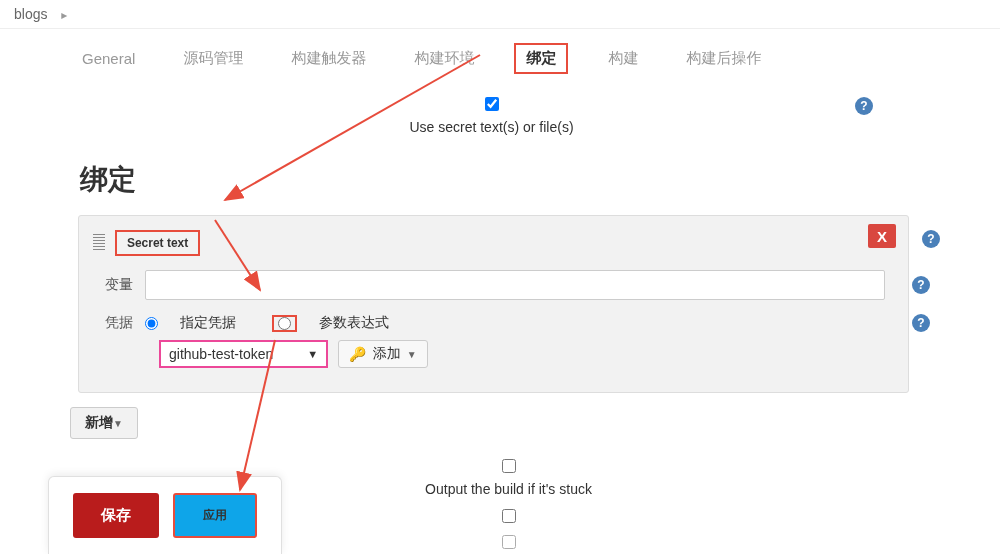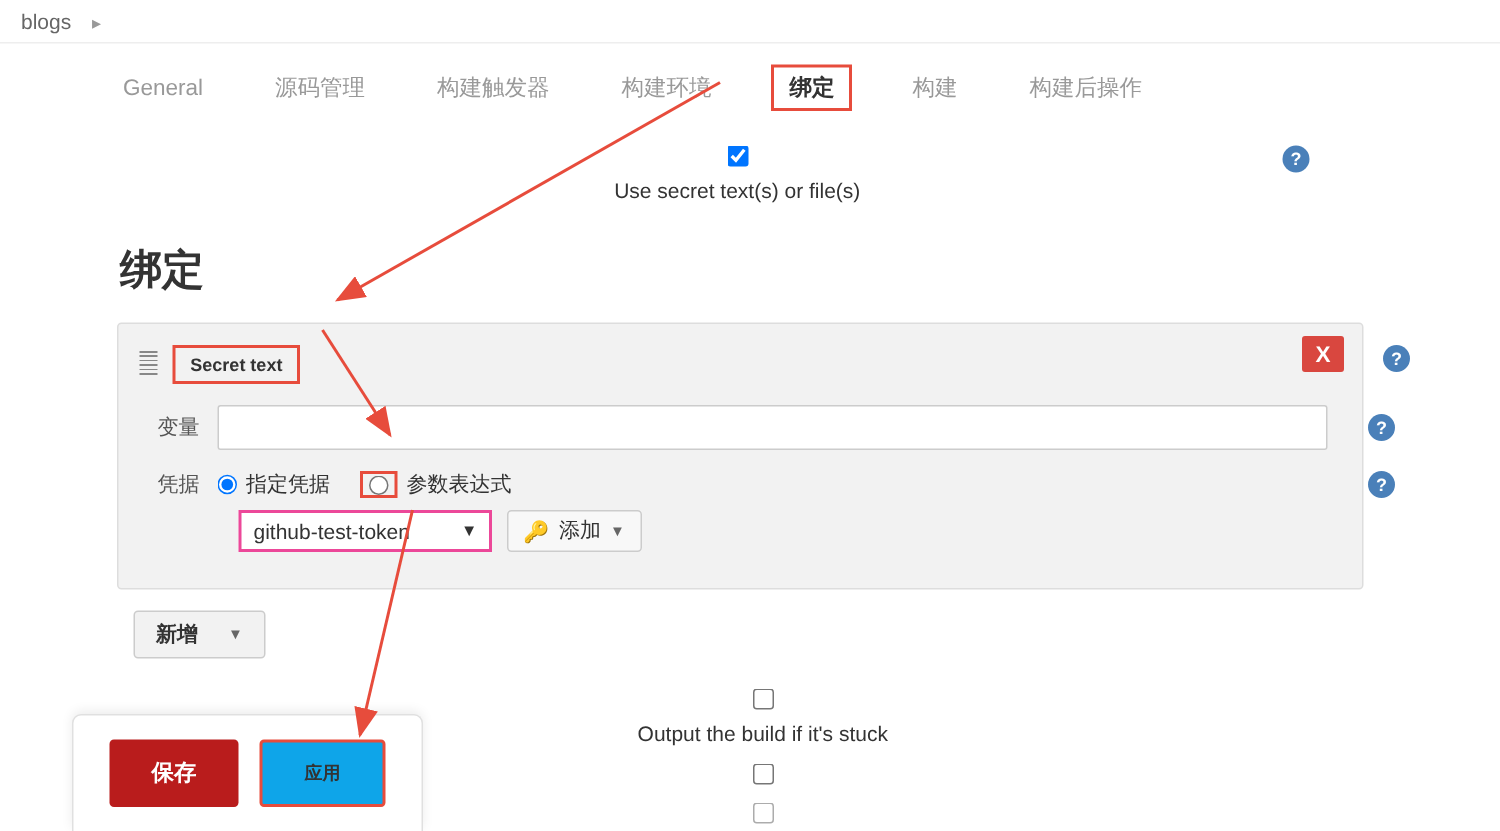--- a/index.html
+++ b/index.html
@@ -29,36 +29,36 @@
     .drag-handle { display: inline-block; width: 12px; height: 18px; background: repeating-linear-gradient(to bottom, #888 0, #888 1px, transparent 1px, transparent 3px); vertical-align: middle; margin-right: 6px; }
     
     .secret-text-label { display: inline-block; border: 2px solid #e74c3c; padding: 4px 10px; font-weight: bold; font-size: 12px; color: #333; }
     
     .remove-btn { position: absolute; right: 12px; top: 8px; background: #d9473f; color: #fff; border: none; width: 28px; height: 24px; font-weight: bold; font-size: 15px; cursor: pointer; border-radius: 2px; }
     
     .form-row { display: flex; align-items: center; margin-top: 14px; padding-left: 12px; position: relative; }
     .form-label { width: 40px; color: #555; font-size: 14px; }
     .text-input { flex: 1; height: 30px; border: 1px solid #ccc; border-radius: 2px; padding: 0 8px; background: #fff; max-width: 740px; }
     
-    .radio-group { display: flex; gap: 6px; }
+    .radio-group { display: flex; align-items: center; gap: 22px; }
     .radio-group label { margin-right: 14px; color: #333; }
     
     .radio-highlight { border: 2px solid #e74c3c; padding: 0 4px; display: inline-flex; align-items: center; }
     
     .credential-row { display: flex; align-items: center; margin-top: 8px; padding-left: 66px; gap: 10px; }
     .select-box { border: 2px solid #ec4899; padding: 4px 8px; background: #fff; display: inline-flex; align-items: center; gap: 34px; cursor: pointer; font-size: 14px; }
     .select-arrow { font-size: 11px; }
     
     .add-btn { background: #f8f8f8; border: 1px solid #ccc; border-radius: 3px; padding: 4px 10px; display: inline-flex; align-items: center; gap: 6px; cursor: pointer; font-size: 14px; }
     .key-icon { color: #d4a017; font-size: 14px; }
     .add-arrow { font-size: 10px; color: #666; }
     
     .annotation { color: #e74c3c; font-size: 15px; margin-left: 10px; font-family: monospace; }
     
-    .new-btn { margin: 14px 0 0 39px; background: #f2f2f2; border: 1px solid #ccc; border-radius: 3px; padding: 6px 14px; display: inline-flex; align-items: center; gap: 20px; cursor: pointer; font-size: 14px; font-weight: bold; }
+    .new-btn { margin: 14px 0 0 20px; background: #f2f2f2; border: 1px solid #ccc; border-radius: 3px; padding: 6px 14px; display: inline-flex; align-items: center; gap: 0; cursor: pointer; font-size: 14px; font-weight: bold; }
     
     .bottom-checkboxes { padding: 14px 0 0 34px; }
     .bottom-checkboxes .checkbox-row { padding: 6px 0; }
     
     .action-bar { position: absolute; bottom: 0; left: 48px; background: #fff; border: 1px solid #e0e0e0; border-bottom: none; border-radius: 6px 6px 0 0; padding: 16px 24px; display: flex; gap: 14px; box-shadow: 0 -2px 8px rgba(0,0,0,0.08); }
     .save-btn { background: #b91c1c; color: #fff; border: none; padding: 10px 28px; font-size: 15px; font-weight: bold; border-radius: 3px; cursor: pointer; }
     .apply-btn { background: #0ea5e9; color: #333; border: 2px solid #e74c3c; padding: 12px 28px; font-size: 12px; font-weight: bold; border-radius: 3px; cursor: pointer; }
     
     .help-outer { position: absolute; right: 0; width: 18px; height: 18px; border-radius: 50%; background: #4a80b9; color: #fff; font-size: 12px; font-weight: bold; display: flex; align-items: center; justify-content: center; cursor: pointer; }
     

